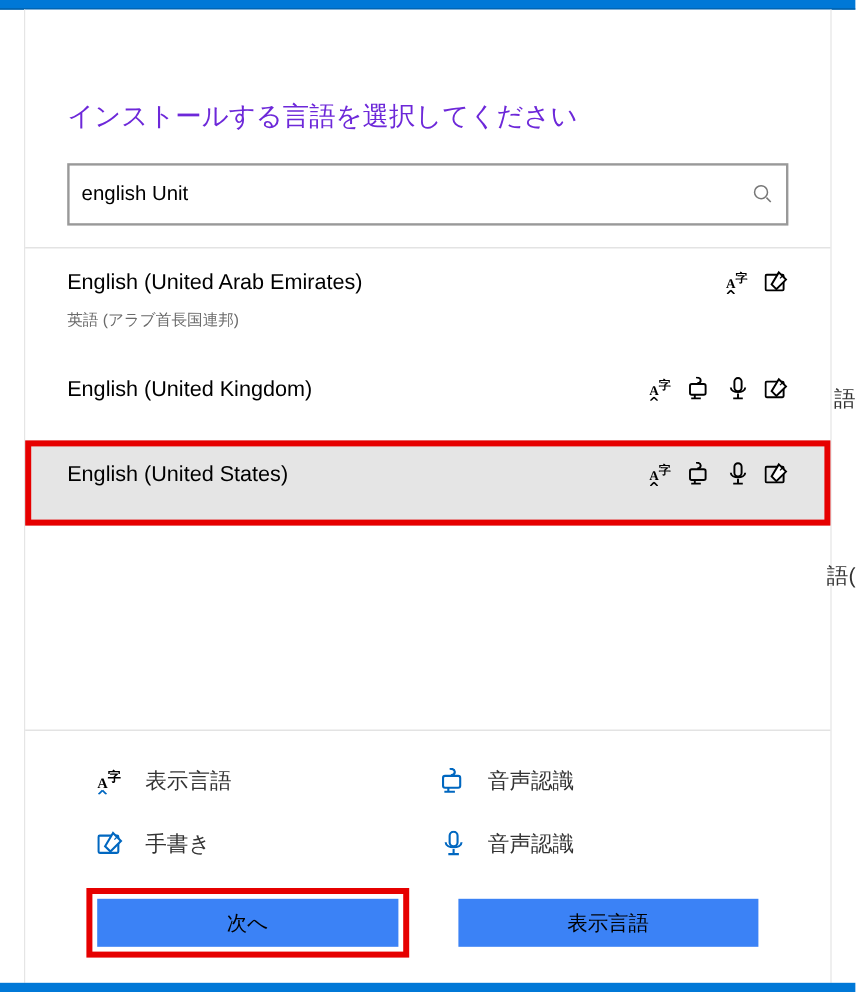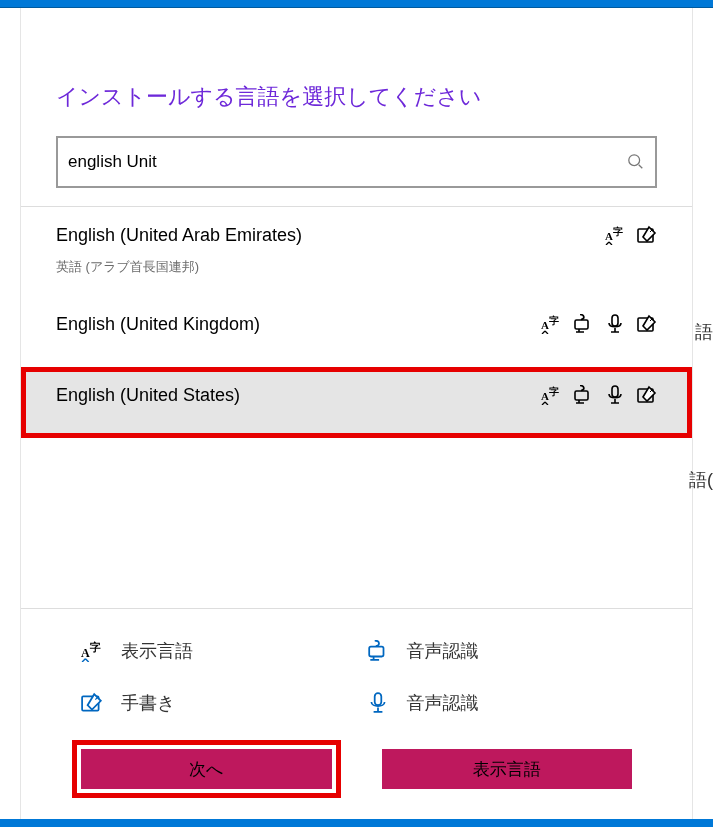--- a/index.html
+++ b/index.html
@@ -102,21 +102,21 @@
   .legend-item .ic { width: 22px; height: 22px; color: #0067c0; }
   .legend-label { font-size: 18px; color: #333; }
   .btn-row {
     display: flex;
     gap: 50px;
     padding: 14px 60px 30px 60px;
   }
   .btn {
     flex: 1;
     height: 40px;
-    background: #be185d;
+    background: #3b82f6;
     border: none;
     font-size: 17px;
     font-family: Liberation Sans, sans-serif;
     cursor: pointer;
     color: #000;
   }
   .btn-primary-wrap {
     flex: 1;
     border: 5px solid #e60000;
     padding: 4px;

